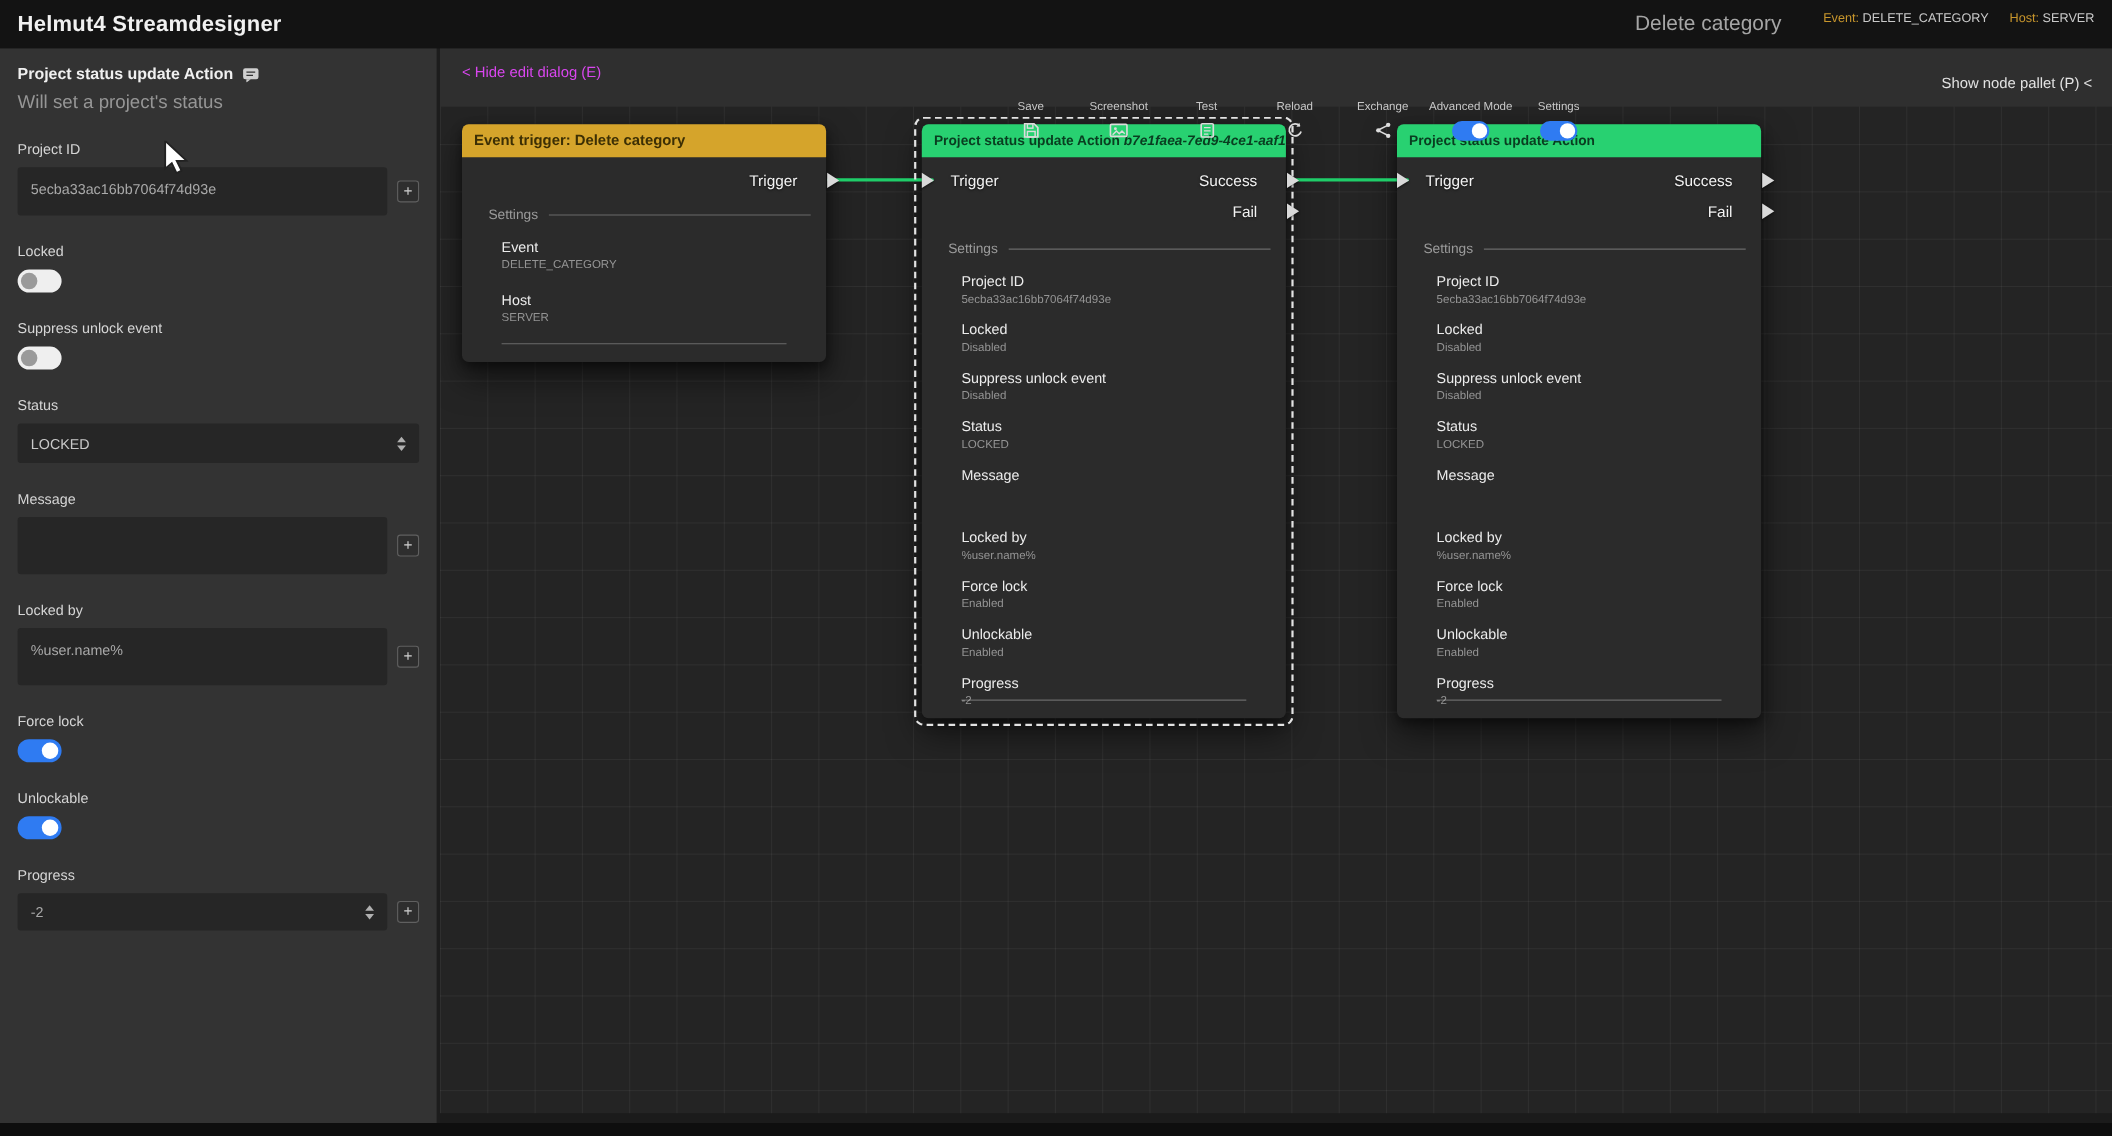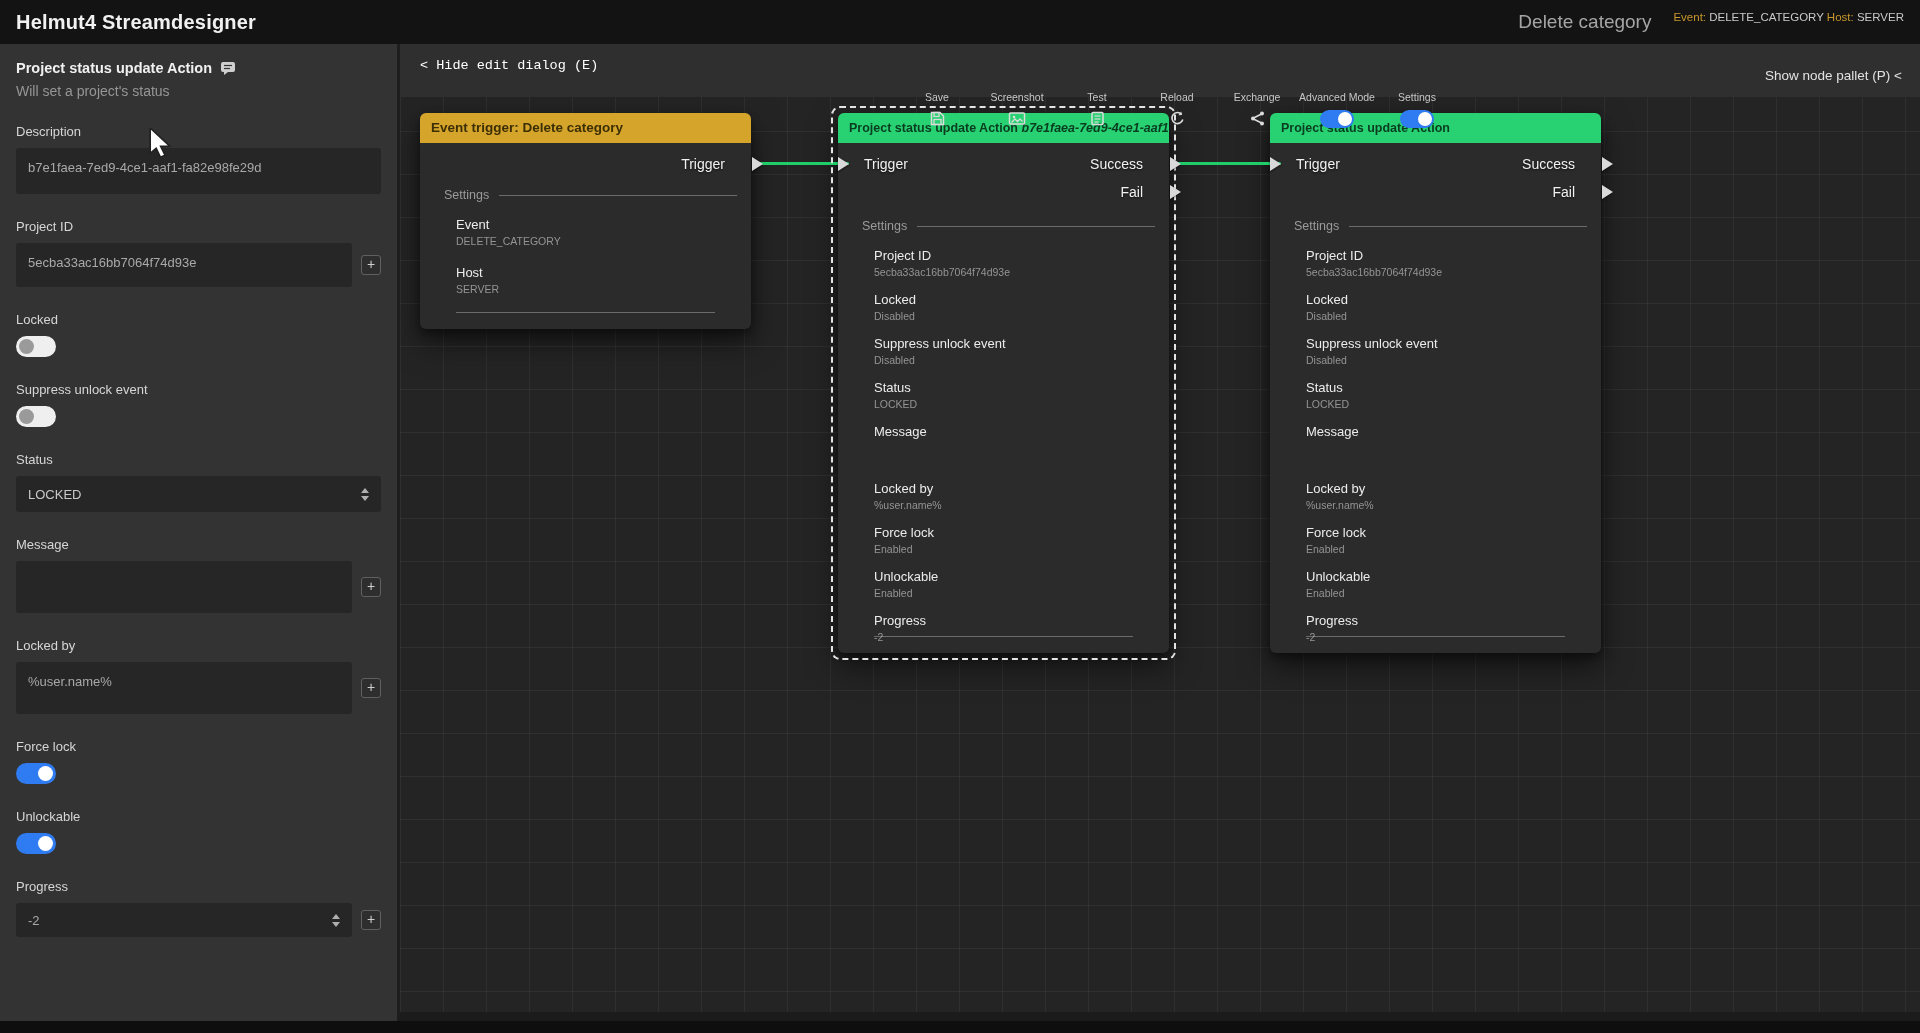--- a/index.html
+++ b/index.html
@@ -6,28 +6,28 @@
   html,body { width:1920px; height:1033px; overflow:hidden; background:#1b1b1b;
               font-family:"Liberation Sans","DejaVu Sans",sans-serif; }
 
   
   .topbar { position:absolute; left:0; top:0; width:1920px; height:44px; background:#131313;
             display:flex; align-items:center; justify-content:space-between; padding:0 16px; z-index:50; }
   .app-title { color:#f1f1f1; font-size:20px; font-weight:bold; letter-spacing:.2px; }
   .topbar-right { display:flex; align-items:flex-start; gap:22px; }
   .stream-name { color:#a5a5a5; font-size:19px; }
   .stream-meta { font-size:11.5px; color:#c9c9c9; }
-  .stream-meta .k { color:#c8962c; }
+  .stream-meta .k { color:#c8962c;margin-left:16px; }
 
   
   .sidebar { position:absolute; left:0; top:40px; width:397px; height:981px; background:#333333;
              padding:20px 16px 0 16px; z-index:10; }
   .panel-title-row { display:flex; align-items:center; gap:8px; }
   .panel-title { color:#f0f0f0; font-size:14.5px; font-weight:bold; }
-  .panel-sub { color:#969696; font-size:14px; margin-top:7px; }
+  .panel-sub { color:#969696; font-size:17px; margin-top:7px; }
   .fld { margin-top:25px; }
   .fld-lbl { color:#d6d6d6; font-size:13px; margin-bottom:9px; }
   .fld-row { display:flex; align-items:center; gap:9px; }
   .inp { background:#262626; border-radius:3px; color:#a9a9a9; font-size:13px;
          padding:12px 12px; width:100%; display:flex; align-items:flex-start; }
   .inp.h46 { height:46px; } .inp.h44 { height:44px; } .inp.h52 { height:52px; }
   .inp.h34 { height:34px; align-items:center; padding-top:0; padding-bottom:0; }
   .plus-btn { width:20px; height:20px; flex:0 0 20px; background:#2e2e2e; border:1px solid #606060;
               border-radius:3px; color:#cfcfcf; font-size:14px; line-height:17px; text-align:center; }
   .select { background:#262626; border-radius:3px; color:#c9c9c9; font-size:13px; height:36px;
@@ -40,21 +40,21 @@
   
   .tgl { width:40px; height:21px; border-radius:11px; position:relative; }
   .tgl.off { background:#efefef; }
   .tgl.off .knob { position:absolute; left:3px; top:3px; width:15px; height:15px; border-radius:50%; background:#9a9a9a; }
   .tgl.on { background:#2f7bf2; }
   .tgl.on .knob { position:absolute; right:3px; top:3px; width:15px; height:15px; border-radius:50%; background:#ffffff; }
 
   
   .right-region { position:absolute; left:397px; top:40px; width:1523px; height:981px; border-left:3px solid #1d1d1d; }
   .toolbar { position:absolute; left:0; top:0; width:100%; height:57px; background:#2f2f2f; z-index:20; }
-  .hide-dialog { position:absolute; left:20px; top:18px; color:#ffffff; font-size:13.5px;font-family:Liberation Mono, monospace; }
+  .hide-dialog { position:absolute; left:20px; top:18px; color:#d946ef; font-size:13.5px; }
   .show-pallet { position:absolute; right:18px; top:28px; color:#e2e2e2; font-size:13.5px; }
   .tb-group { position:absolute; left:497px; top:6px; display:flex; }
   .tb-item { width:80px; display:flex; flex-direction:column; align-items:center; gap:7px; }
   .tb-item .tlabel { color:#c8c8c8; font-size:10.5px; white-space:nowrap;margin-top:45px; }
   .tb-item svg { display:block; }
   .tb-tgl { width:34px; height:18px; border-radius:10px; background:#2f7bf2; position:relative; }
   .tb-tgl .knob { position:absolute; right:2px; top:2px; width:14px; height:14px; border-radius:50%; background:#fff; }
 
   
   .canvas { position:absolute; left:0; top:48px; width:100%; height:924px; background:#242424;
@@ -114,26 +114,20 @@
     <div class="panel-title">Project status update Action</div>
     <svg width="16" height="14" viewBox="0 0 16 14">
       <rect x="1" y="1" width="14" height="10" rx="2" fill="#cfcfcf"></rect>
       <path d="M4 11 L4 14 L8 11 Z" fill="#cfcfcf"></path>
       <line x1="4" y1="4.5" x2="12" y2="4.5" stroke="#333" stroke-width="1.2"></line>
       <line x1="4" y1="7.5" x2="10" y2="7.5" stroke="#333" stroke-width="1.2"></line>
     </svg>
   </div>
   <div class="panel-sub">Will set a project's status</div>
 
-  <div class="fld">
-    <div class="fld-lbl">Description</div>
-    <div class="inp h46">
-      <span>b7e1faea-7ed9-4ce1-aaf1-fa82e98fe29d</span>
-    </div>
-  </div>
 
   <div class="fld">
     <div class="fld-lbl">Project ID</div>
     <div class="fld-row">
       <div class="inp h44">
         <span>5ecba33ac16bb7064f74d93e</span>
       </div>
       <div class="plus-btn">+</div>
     </div>
   </div>

